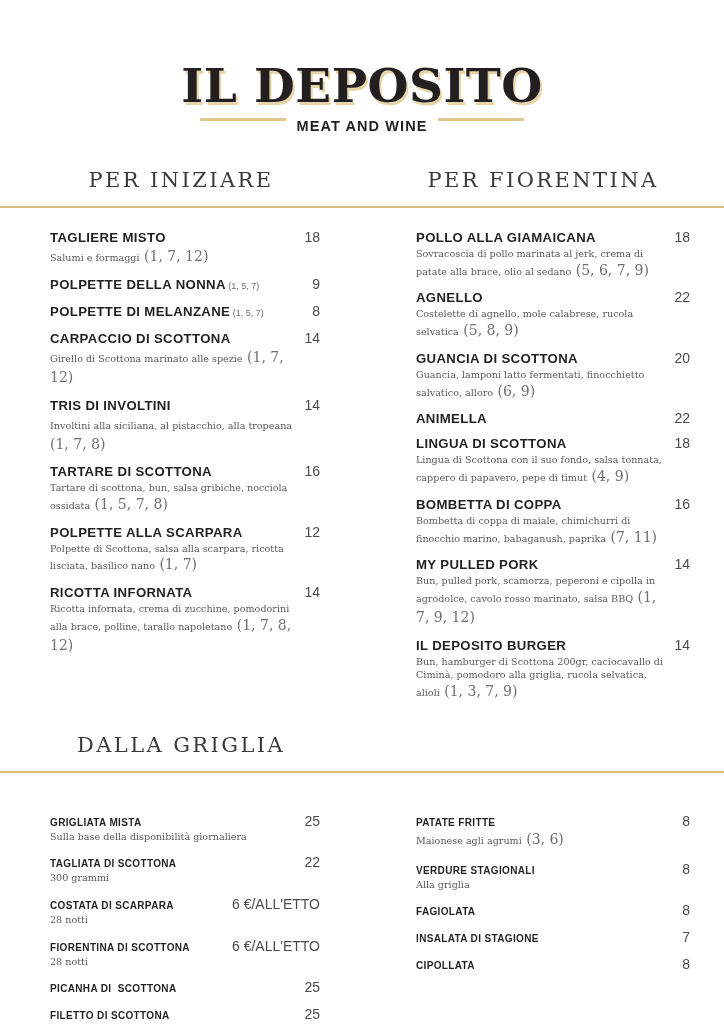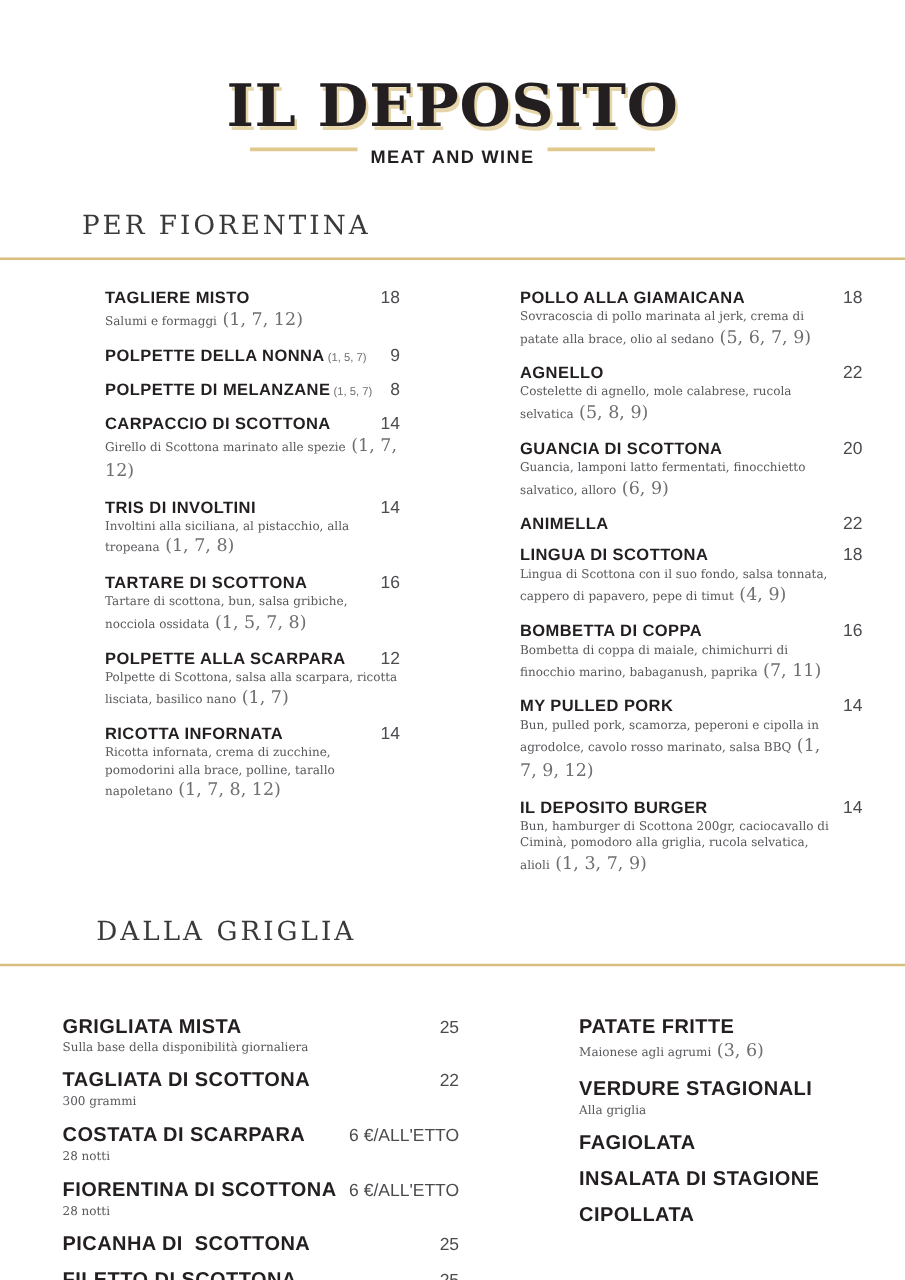--- a/index.html
+++ b/index.html
@@ -81,21 +81,21 @@
 
   
   .cols {
     display: flex;
     width: 100%;
   }
   .col {
     flex: 0 0 50%;
     box-sizing: border-box;
   }
-  .col-left  { padding: 21px 42px 0 84px; }
+  .col-left  { padding: 21px 42px 0 50px; }
   .col-right { padding: 21px 34px 0 54px; }
 
   
   .item { margin-bottom: 9px; }
   .item-head {
     display: flex;
     align-items: baseline;
     justify-content: space-between;
     gap: 10px;
   }
@@ -136,40 +136,41 @@
   .col-right .item-desc { max-width: 250px; }
 
   
   .item.nodesc { margin-bottom: 11px; }
 
   
   .lower { margin-top: 22px; }
   .lower .col-left  { padding: 18px 42px 0 50px; }
   .lower .col-right { padding: 18px 34px 0 54px; }
   .lower .item { margin-bottom: 11px; }
-  .lower .item-name { font-size: 16px; }
+  .lower .item-name { font-size: 10px; }
   .lower .item-price { font-size: 14px; }
   .lower .item-desc { font-size: 9.6px; margin-top: 1px; }
 
   .sp-top-1 { margin-top: 34px; }
 </style>
 </head>
 <body>
 
 <div class="logo-block">
   <div class="logo-wordmark">IL DEPOSITO</div>
   <div class="logo-sub-row">
     <span class="logo-rule"></span>
     <span class="logo-tagline">MEAT AND WINE</span>
     <span class="logo-rule"></span>
   </div>
 </div>
 
 <div class="band sp-top-1">
   <div class="band-heads">
+    <div class="band-head">PER INIZIARE</div>
     <div class="band-head">PER FIORENTINA</div>
   </div>
   <div class="gold-divider"></div>
 </div>
 
 <div class="cols">
   <div class="col col-left" id="col-per-iniziare">
       <div class="item">
         <div class="item-head">
           <div class="item-name">TAGLIERE MISTO</div>

